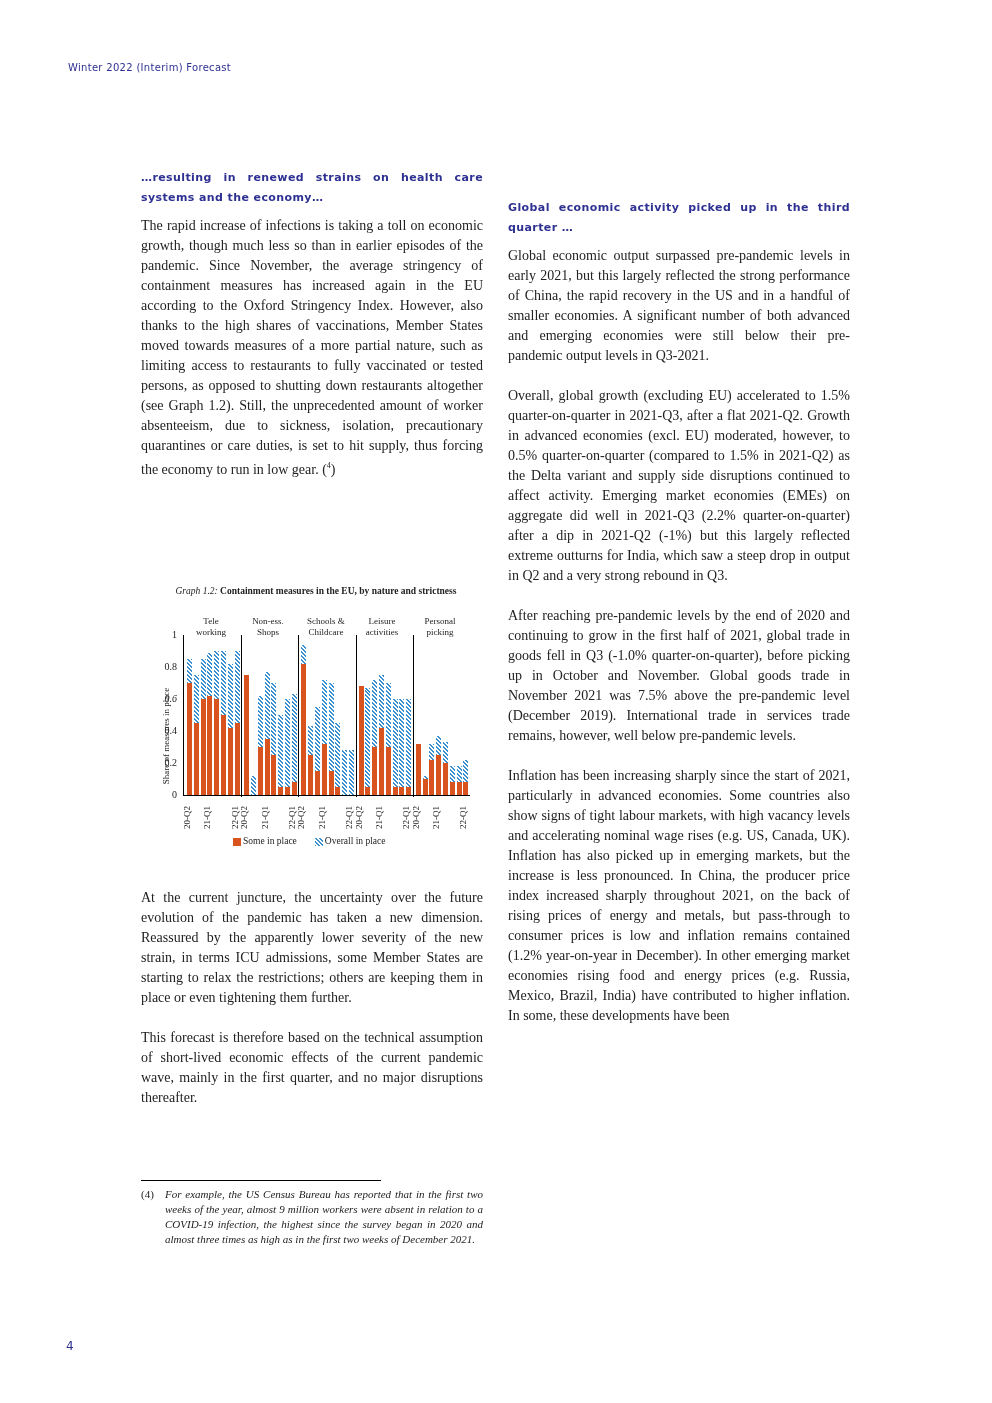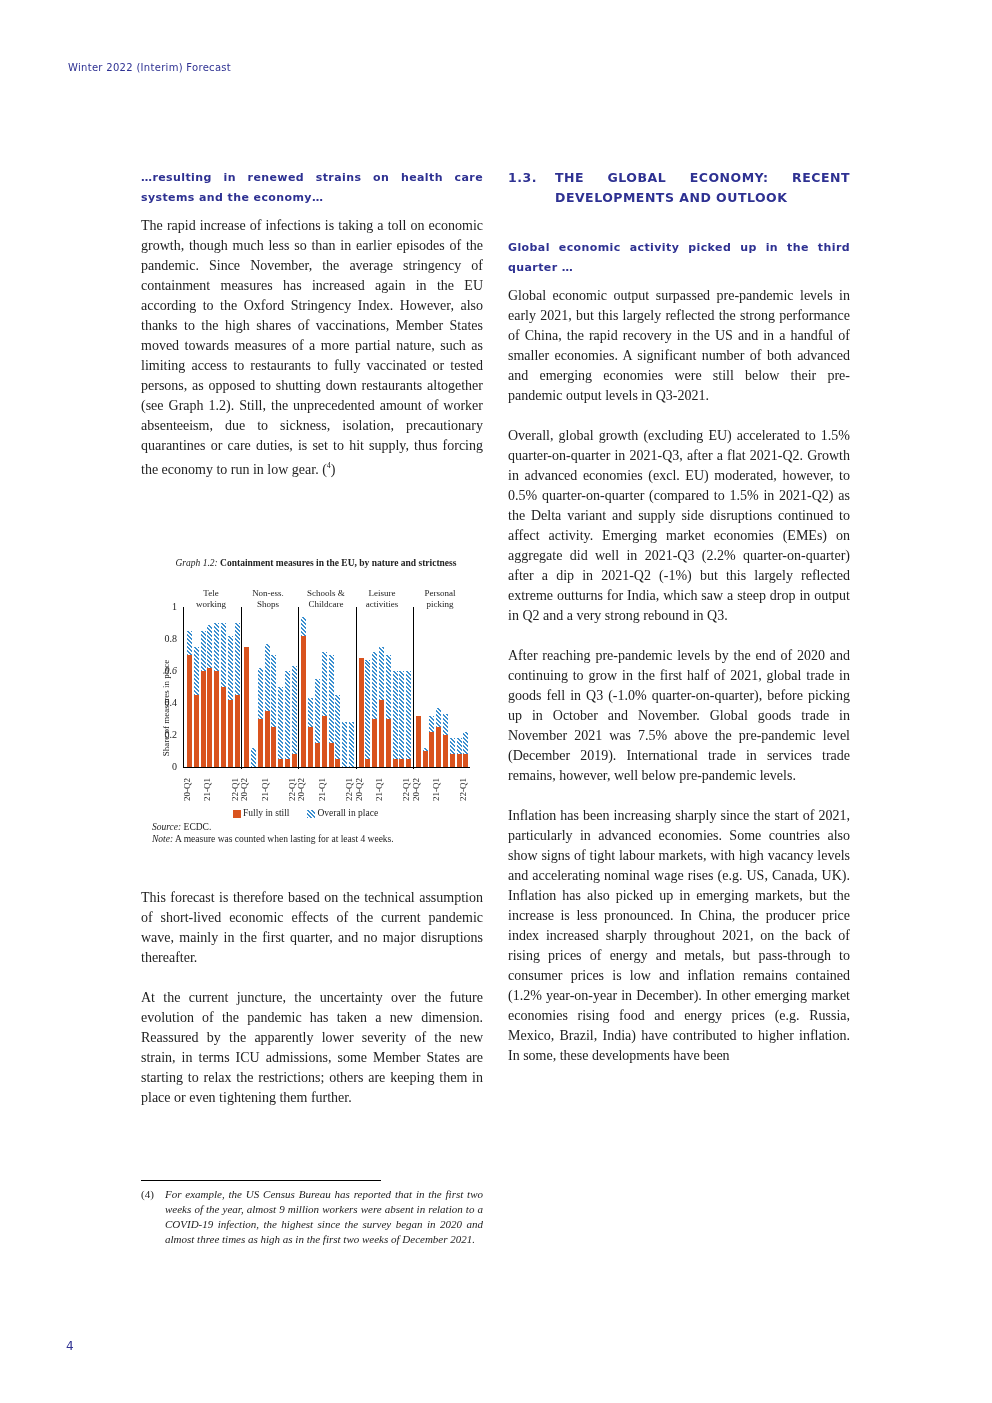--- a/index.html
+++ b/index.html
@@ -10,21 +10,21 @@
   .col-left { left:141px; top:168px; }
   .col-right { left:508px; top:168px; }
   .subhead { font-family:"DejaVu Sans", sans-serif; font-weight:bold; font-size:11px; color:#2e3192; line-height:20px; text-align:justify; letter-spacing:0.4px; margin:0; }
   .para { font-size:14px; line-height:20px; text-align:justify; margin:8px 0 0 0; }
   .para + .para { margin-top:20px; }
   .section-title { font-family:"DejaVu Sans", sans-serif; font-weight:bold; font-size:12.5px; color:#2e3192; line-height:20px; letter-spacing:0.5px; display:flex; margin:0; }
   .section-title .num { width:47px; flex:none; }
   .section-title .txt { flex:1; text-align:justify; text-align-last:justify; }
   .section-title .txt2 { display:block; text-align:left; text-align-last:left; }
   
-  .graph { position:absolute; left:141px; top:555px; width:342px; height:300px; }
+  .graph { position:absolute; left:141px; top:583px; width:342px; height:300px; }
   .graph-title { position:absolute; left:30px; top:3px; width:290px; font-size:9.5px; text-align:center; line-height:11px; }
   .graph-title i { font-style:italic; }
   .graph-title b { font-weight:bold; }
   .cat { position:absolute; top:33px; font-size:9px; line-height:11px; text-align:center; }
   .ylabel { position:absolute; left:-30px; top:148px; transform:rotate(-90deg); transform-origin:center; font-size:9px; width:110px; text-align:center; }
   .ytick { position:absolute; left:22px; font-size:10px; width:14px; text-align:right; }
   .plot { position:absolute; left:42px; top:52px; width:286px; height:160px; border-left:1px solid #000; border-bottom:1px solid #000; }
   .sep { position:absolute; top:0; bottom:-2px; width:1px; background:#000; }
   .barstack { position:absolute; bottom:0; width:5px; display:flex; flex-direction:column-reverse; }
   .bfull { background:#d9531e; width:100%; }
@@ -248,46 +248,38 @@
       <div class="xt" style="left: 203px; top: 246px;">22-Q1</div>
       <div class="xt" style="left: 212.6px; top: 246px;">20-Q2</div>
       <div class="xt" style="left: 233px; top: 246px;">21-Q1</div>
       <div class="xt" style="left: 260.2px; top: 246px;">22-Q1</div>
       <div class="xt" style="left: 269.8px; top: 246px;">20-Q2</div>
       <div class="xt" style="left: 290.2px; top: 246px;">21-Q1</div>
       <div class="xt" style="left: 317.4px; top: 246px;">22-Q1</div>
     </div>
 
   <div class="legend">
-    <div><span class="sw" style="background:#d9531e"></span><span>Fully in still</span></div>
+    <div><span class="sw" style="background:#d9531e"></span><span>Some in place</span></div>
     <div><span class="sw bpart"></span><span>Overall in place</span></div>
   </div>
 
-  <div class="src">
-    <div><i>Source:</i> <span>ECDC.</span></div>
-    <div><i>Note:</i> <span>A measure was counted when lasting for at least 4 weeks.</span></div>
-  </div>
 </div>
 
 <div class="col" style="left:141px; top:880px;">
+  <p class="para">At the current juncture, the uncertainty over the future evolution of the pandemic has taken a new dimension. Reassured by the apparently lower severity of the new strain, in terms ICU admissions, some Member States are starting to relax the restrictions; others are keeping them in place or even tightening them further.</p>
   <p class="para">This forecast is therefore based on the technical assumption of short-lived economic effects of the current pandemic wave, mainly in the first quarter, and no major disruptions thereafter.</p>
-  <p class="para">At the current juncture, the uncertainty over the future evolution of the pandemic has taken a new dimension. Reassured by the apparently lower severity of the new strain, in terms ICU admissions, some Member States are starting to relax the restrictions; others are keeping them in place or even tightening them further.</p>
 </div>
 
 <div class="fn-rule"></div>
 <div class="footnote">
   <span class="mark">(4)</span>
   <span class="ftxt">For example, the US Census Bureau has reported that in the first two weeks of the year, almost 9 million workers were absent in relation to a COVID-19 infection, the highest since the survey began in 2020 and almost three times as high as in the first two weeks of December 2021.</span>
 </div>
 
 <div class="col col-right">
-  <div class="section-title">
-    <span class="num">1.3.</span>
-    <span class="txt"><span>THE GLOBAL ECONOMY: RECENT</span><br><span class="txt2">DEVELOPMENTS AND OUTLOOK</span></span>
-  </div>
   <p class="subhead" style="margin-top:30px;">Global economic activity picked up in the third quarter …</p>
   <p class="para">Global economic output surpassed pre-pandemic levels in early 2021, but this largely reflected the strong performance of China, the rapid recovery in the US and in a handful of smaller economies. A significant number of both advanced and emerging economies were still below their pre-pandemic output levels in Q3-2021.</p>
   <p class="para">Overall, global growth (excluding EU) accelerated to 1.5% quarter-on-quarter in 2021-Q3, after a flat 2021-Q2. Growth in advanced economies (excl. EU) moderated, however, to 0.5% quarter-on-quarter (compared to 1.5% in 2021-Q2) as the Delta variant and supply side disruptions continued to affect activity. Emerging market economies (EMEs) on aggregate did well in 2021-Q3 (2.2% quarter-on-quarter) after a dip in 2021-Q2 (-1%) but this largely reflected extreme outturns for India, which saw a steep drop in output in Q2 and a very strong rebound in Q3.</p>
   <p class="para">After reaching pre-pandemic levels by the end of 2020 and continuing to grow in the first half of 2021, global trade in goods fell in Q3 (-1.0% quarter-on-quarter), before picking up in October and November. Global goods trade in November 2021 was 7.5% above the pre-pandemic level (December 2019). International trade in services trade remains, however, well below pre-pandemic levels.</p>
   <p class="para">Inflation has been increasing sharply since the start of 2021, particularly in advanced economies. Some countries also show signs of tight labour markets, with high vacancy levels and accelerating nominal wage rises (e.g. US, Canada, UK). Inflation has also picked up in emerging markets, but the increase is less pronounced. In China, the producer price index increased sharply throughout 2021, on the back of rising prices of energy and metals, but pass-through to consumer prices is low and inflation remains contained (1.2% year-on-year in December). In other emerging market economies rising food and energy prices (e.g. Russia, Mexico, Brazil, India) have contributed to higher inflation. In some, these developments have been</p>
 </div>
 
 <div class="page-num">4</div>
 
 </body></html>

